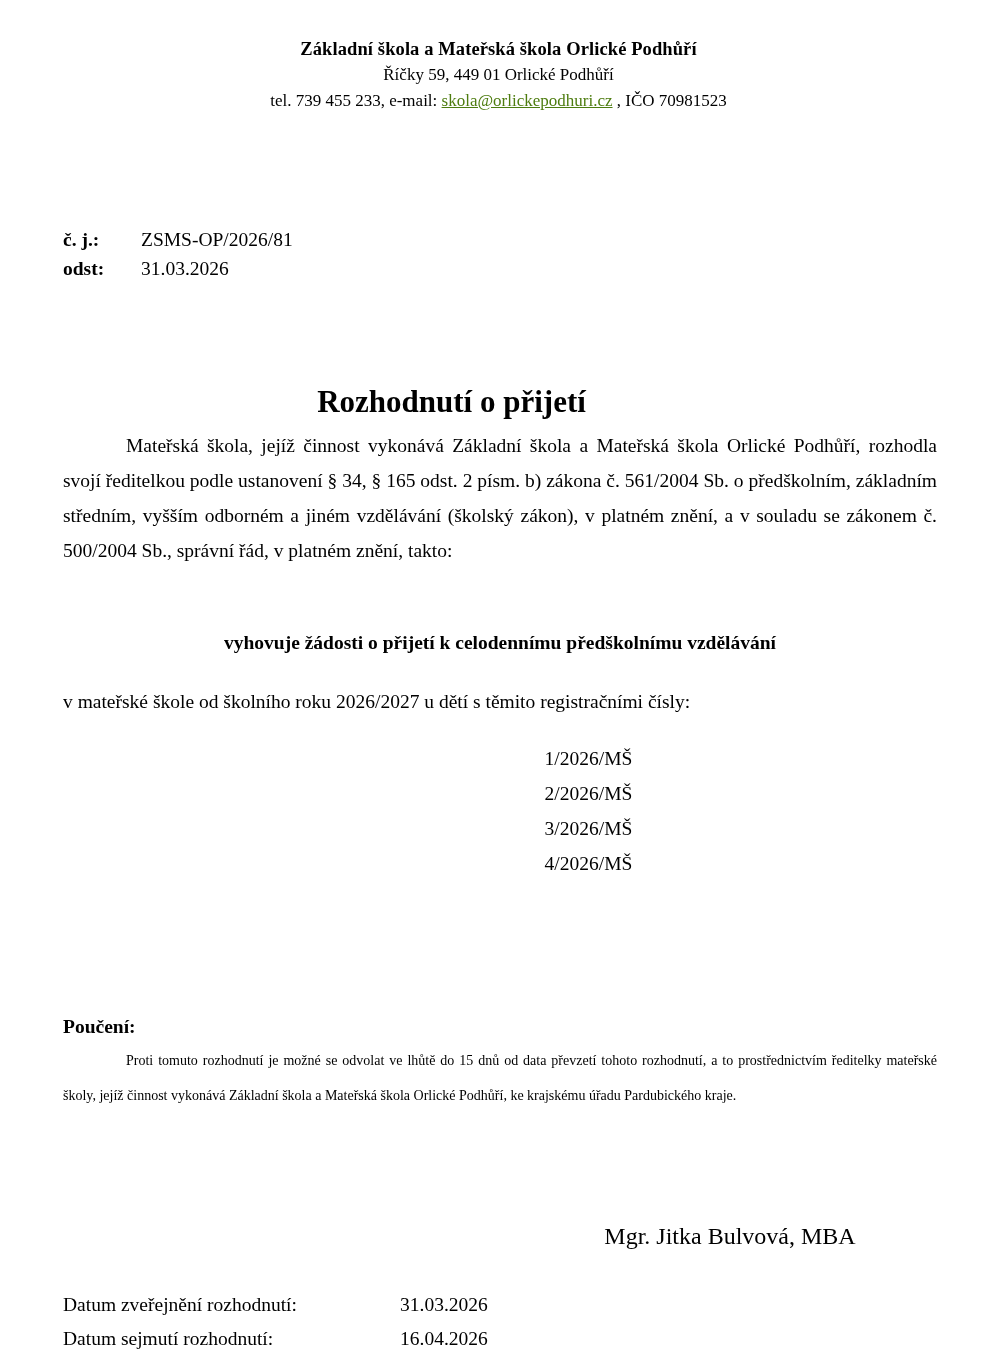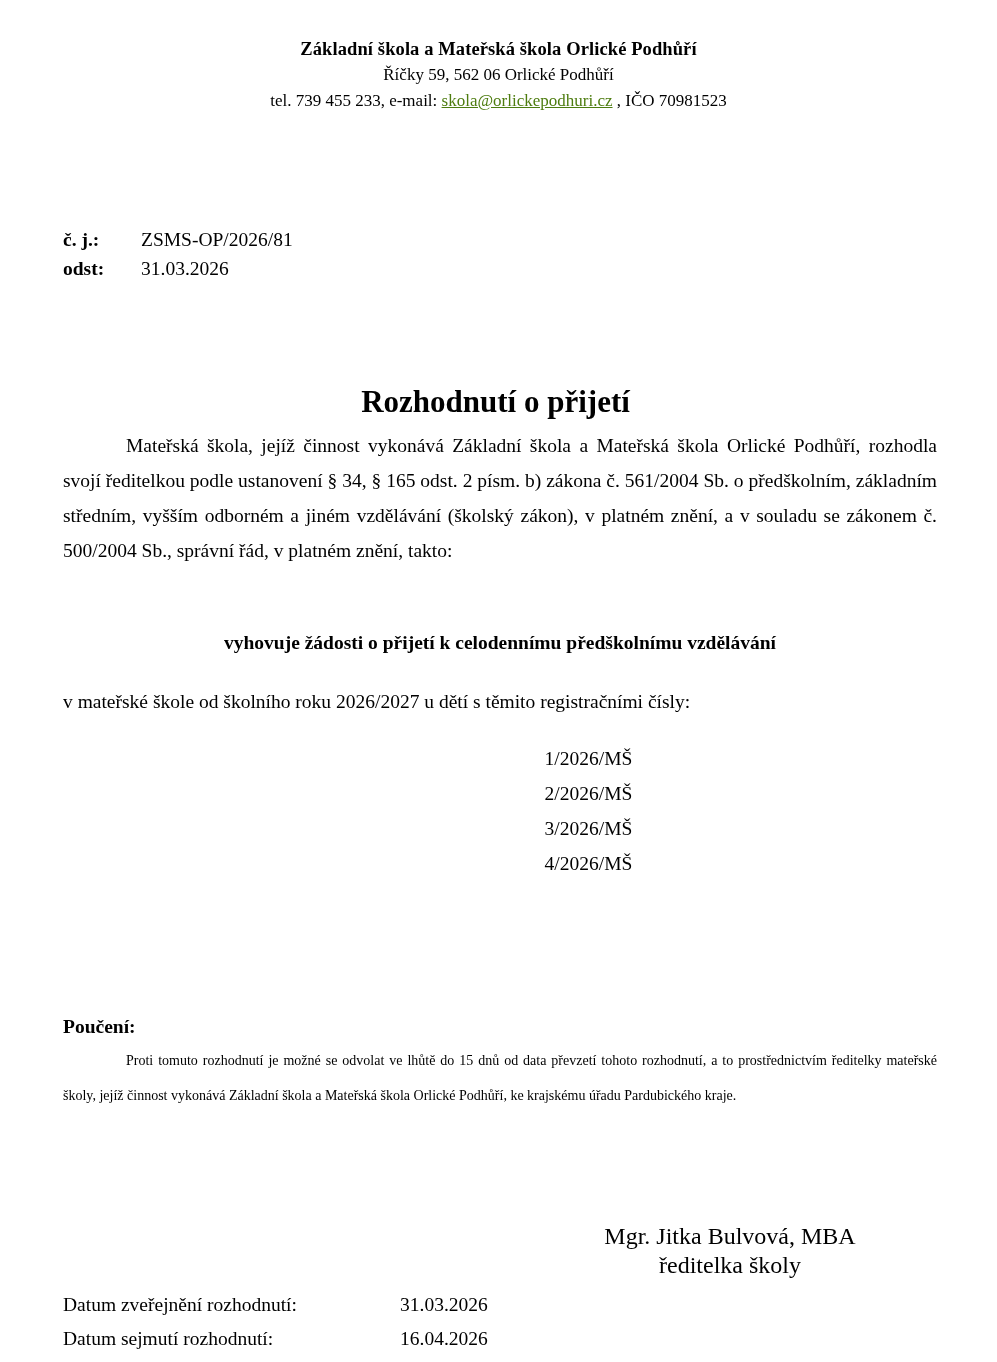--- a/index.html
+++ b/index.html
@@ -72,21 +72,20 @@
   
   .doc-title {
     position: absolute;
     top: 362px;
     left: 0;
     width: 903px;
     text-align: center;
     font-size: 31px;
     font-weight: bold;
     line-height: 38px;
-    margin-left: 44px;
   }
 
   
   .body-block {
     position: absolute;
     top: 428px;
     left: 63px;
     width: 874px;
     font-size: 19.5px;
     line-height: 35px;
@@ -190,21 +189,21 @@
     display: inline-block;
   }
 </style>
 </head>
 <body>
 
 <div class="page">
 
   <div class="letterhead">
     <div class="school-name">Základní škola a Mateřská škola Orlické Podhůří</div>
-    <div class="address">Říčky 59, 562 06 Orlické Podhůří</div>
+    <div class="address">Říčky 59, 449 01 Orlické Podhůří</div>
     <div class="contact"><span>tel. 739 455 233, e-mail: </span><a class="email-link" href="#">skola@orlickepodhuri.cz</a><span> , IČO 70981523</span></div>
   </div>
 
   <div class="ref-block">
     <div class="ref-row"><span class="ref-label jid">č. j.:</span><span>ZSMS-OP/2026/81</span></div>
     <div class="ref-row"><span class="ref-label dat">odst:</span><span>31.03.2026</span></div>
   </div>
 
   <h1 class="doc-title">Rozhodnutí o přijetí</h1>
 
@@ -223,21 +222,20 @@
     <li>4/2026/MŠ</li>
   </ul>
 
   <div class="notice-heading">Poučení:</div>
   <div class="notice-body">
     <p>Proti tomuto rozhodnutí je možné se odvolat ve lhůtě do 15 dnů od data převzetí tohoto rozhodnutí, a to prostřednictvím ředitelky mateřské školy, jejíž činnost vykonává Základní škola a Mateřská škola Orlické Podhůří, ke krajskému úřadu Pardubického kraje.</p>
   </div>
 
   <div class="signature">
     <div>Mgr. Jitka Bulvová, MBA</div>
-    <div>ředitelka školy</div>
   </div>
 
   <div class="footer-dates">
     <span class="drow"><span class="dlabel">Datum zveřejnění rozhodnutí:</span><span class="dvalue">31.03.2026</span></span>
     <span class="drow"><span class="dlabel">Datum sejmutí rozhodnutí:</span><span class="dvalue">16.04.2026</span></span>
   </div>
 
 </div>
 
 </body></html>

